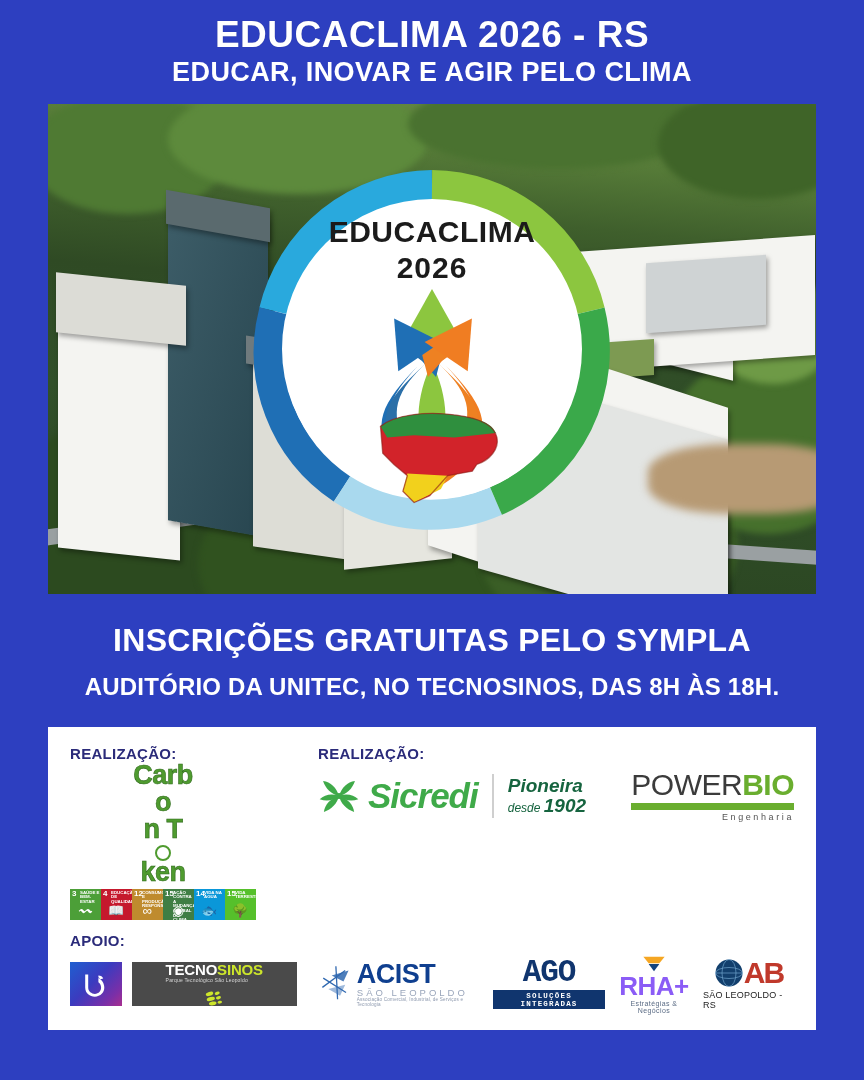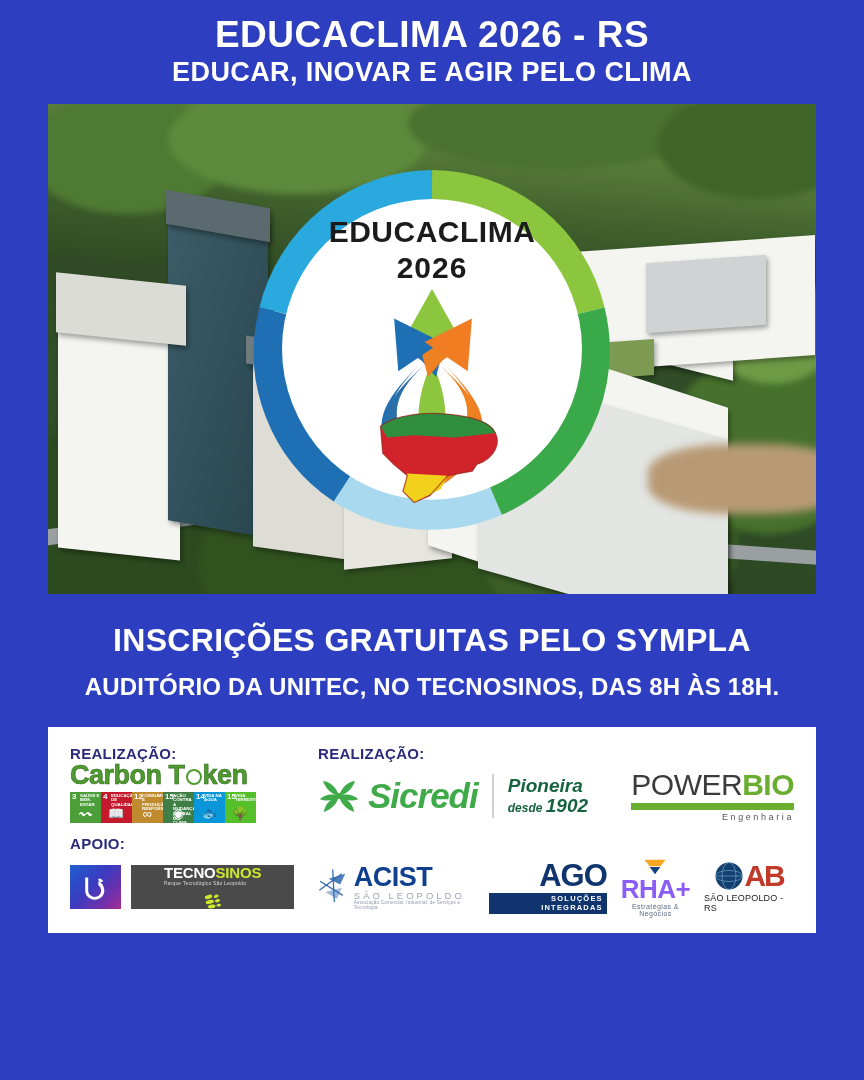--- a/index.html
+++ b/index.html
@@ -176,20 +176,21 @@
   .carbon-wrap { width: 186px; }
   .carbon-word {
     font-size: 27px;
     font-weight: bold;
     letter-spacing: -0.5px;
     line-height: 1;
     color: #4f9b2f;
     -webkit-text-stroke: 0.6px #2f6b1c;
     display: flex;
     align-items: center;
+    flex-direction: column;
   }
   .carbon-word .ring {
     display: inline-block;
     width: 16px; height: 16px;
     border-radius: 50%;
     border: 2px solid #4f9b2f;
     margin: 0 1px;
     position: relative;
     top: 2px;
   }
@@ -220,21 +221,21 @@
     font-weight: bold;
     font-style: italic;
     color: #3faa49;
     letter-spacing: -1px;
   }
   .sic-div {
     width: 2px; height: 44px; background: #cfcfcf; margin: 0 14px;
   }
   .pioneira { line-height: 1.02; }
   .pion-1 { font-size: 19px; font-weight: bold; font-style: italic; color: #16643f; }
-  .pion-2 { font-size: 12px; font-weight: bold; font-style: italic; color: #16643f; }
+  .pion-2 { font-size: 12px; font-weight: normal; font-style: italic; color: #16643f; }
   .pion-2 b { font-size: 19px; }
 
   
   .powerbio { margin-left: auto; text-align: right; }
   .pb-word { font-size: 30px; letter-spacing: -0.5px; line-height: 1; }
   .pb-word .pw { color: #3b3b3b; font-weight: 400; }
   .pb-word .bio { color: #6aae2f; font-weight: bold; }
   .pb-bar { height: 7px; background: #6aae2f; margin-top: 3px; }
   .pb-sub { font-size: 9px; color: #555; letter-spacing: 2.6px; margin-top: 2px; }
 
@@ -264,21 +265,21 @@
   .tec-2 { font-size: 5px; color:#d8d8d8; letter-spacing: 0.2px; }
   .tec-dots { width: 26px; height: 24px; }
 
   .acist { display:flex; align-items:center; margin-left: 12px; }
   .acist-mark { width: 44px; height: 44px; }
   .acist-txt { line-height: 1; margin-left: -4px; }
   .acist-1 { font-size: 27px; font-weight: bold; color:#0f3f8f; letter-spacing:-0.5px; }
   .acist-2 { font-size: 9.5px; color:#9aa6bb; letter-spacing: 3px; }
   .acist-3 { font-size: 4.6px; color:#8c98ad; letter-spacing: 0.2px; margin-top:1px; }
 
-  .ago { text-align:right; }
+  .ago { text-align:center;font-family:Liberation Mono, monospace; }
   .ago-1 { font-size: 31px; font-weight: bold; color:#10356e; letter-spacing:-1px; line-height:1; position:relative; }
   .ago-2 {
     font-size: 7.5px; font-weight:bold; color:#ffffff; background:#10356e;
     letter-spacing: 1.2px; padding: 1.5px 4px; margin-top: 2px; display:inline-block;
   }
 
   .rha { text-align:center; }
   .rha-1 { font-size: 26px; font-weight:bold; color:#8b5cf6; letter-spacing:-0.5px; line-height:1; }
   .rha-2 { font-size: 7px; color:#5a6b84; letter-spacing:0.4px; margin-top:1px; }
 

